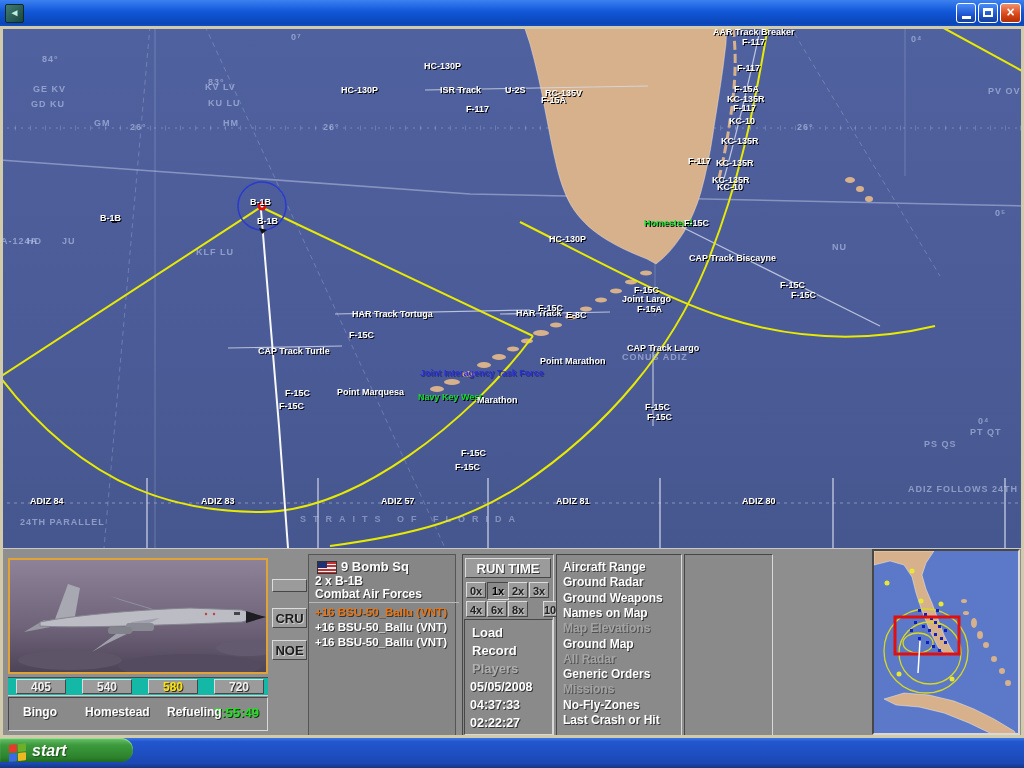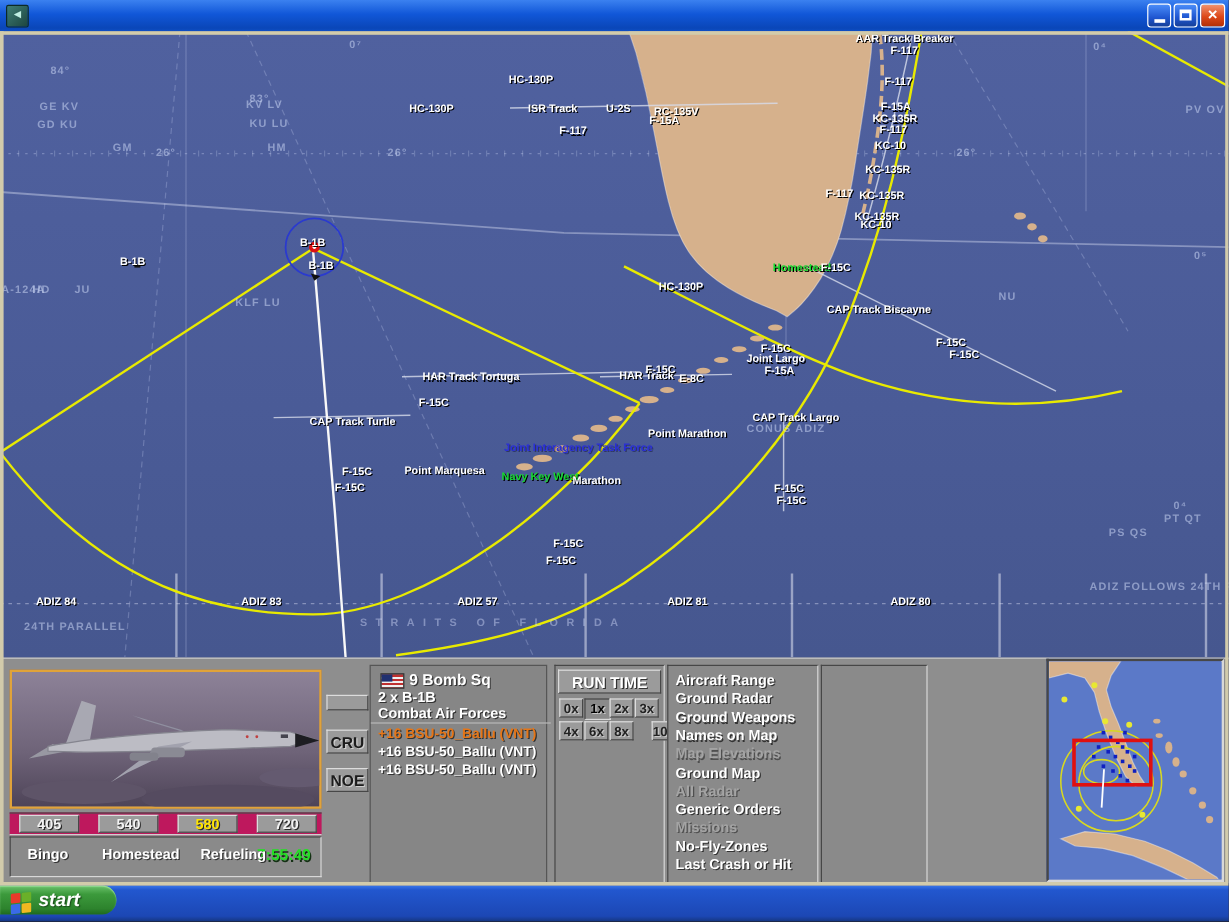--- a/index.html
+++ b/index.html
@@ -42,21 +42,21 @@
     border-top:1px solid #c8c8c8;}
   .raised{background:#9b9b9b;border-top:1px solid #dcdcdc;border-left:1px solid #dcdcdc;
     border-bottom:1px solid #474747;border-right:1px solid #474747;box-sizing:border-box;}
   .sunken{background:#8a8a8a;border-top:1px solid #474747;border-left:1px solid #474747;
     border-bottom:1px solid #d8d8d8;border-right:1px solid #d8d8d8;box-sizing:border-box;}
   .ptext{font-weight:bold;color:#fff;text-shadow:1px 1px 0 #333;white-space:nowrap;}
 
   #photo{position:absolute;left:8px;top:9px;width:260px;height:116px;
     border:2px solid #e0a33a;box-sizing:border-box;background:#6e6378;}
   #speedrow{position:absolute;left:8px;top:128px;width:260px;height:17px;
-    background:#be185d;border-top:1px solid #4a4a4a;border-bottom:1px solid #d0d0d0;}
+    background:#14b8a6;border-top:1px solid #4a4a4a;border-bottom:1px solid #d0d0d0;}
   .spdbtn{position:absolute;top:1px;height:15px;width:50px;text-align:center;
     font-size:12px;line-height:15px;cursor:default;}
   #fuelbar{position:absolute;left:8px;top:148px;width:260px;height:34px;}
   .fueltxt{position:absolute;top:7px;font-size:12px;}
   #fueltime{position:absolute;right:8px;top:7px;font-size:13px;font-weight:bold;
     color:#23e023;text-shadow:1px 1px 0 #143014;}
   .modebtn{position:absolute;left:272px;width:35px;height:20px;text-align:center;
     font-size:13px;font-weight:bold;color:#1c1c1c;line-height:19px;
     text-shadow:1px 1px 0 #cfcfcf;}
   #modeslot{position:absolute;left:272px;top:30px;width:35px;height:13px;}
@@ -96,21 +96,21 @@
   #emptybox{position:absolute;left:684px;top:5px;width:89px;height:182px;}
   #minimap{position:absolute;left:872px;top:0px;width:148px;height:186px;
     border:2px solid;border-color:#474747 #d8d8d8 #d8d8d8 #474747;
     box-sizing:border-box;background:#5b79c8;overflow:hidden;}
 
   
   #taskbar{position:absolute;left:0;top:738px;width:1024px;height:30px;
     background:linear-gradient(#3a77e8,#2257cf 12%,#1c47b4 85%,#15367f);}
   #startbtn{position:absolute;left:0;top:0;width:97px;height:24px;border-radius:0 14px 14px 0;
     background:linear-gradient(#6cc26c,#3c9a3c 30%,#2d832d 80%,#1f6a1f);
-    box-shadow:inset 0 1px 1px #9ae09a;}
+    box-shadow:inset 0 1px 1px #9ae09a;padding-left:36px;}
   #startlogo{position:absolute;left:9px;top:6px;width:18px;height:18px;transform:skewY(-6deg);}
   #startlogo span{position:absolute;width:8px;height:8px;border-radius:1px;}
   #startlabel{position:absolute;left:32px;top:4px;color:#fff;font-size:16px;
     font-weight:bold;font-style:italic;text-shadow:1px 1px 1px #1a4a1a;}
 </style>
 </head>
 <body>
 
 <div id="screen">
 
@@ -362,20 +362,28 @@
       <div id="rtspeeds">
           <div class="rtbtn raised" style="left: 3px; top: 27px;">0x</div>
           <div class="rtbtn active" style="left: 24px; top: 27px;">1x</div>
           <div class="rtbtn raised" style="left: 45px; top: 27px;">2x</div>
           <div class="rtbtn raised" style="left: 66px; top: 27px;">3x</div>
           <div class="rtbtn raised" style="left: 3px; top: 46px;">4x</div>
           <div class="rtbtn raised" style="left: 24px; top: 46px;">6x</div>
           <div class="rtbtn raised" style="left: 45px; top: 46px;">8x</div>
           <div class="rtbtn raised" style="left: 66px; top: 46px; margin-left: 14px;">10x</div>
         </div>
+      <div id="rtinfo" class="sunken">
+          <div class="rtitem ptext" style="top: 5px;">Load</div>
+          <div class="rtitem ptext" style="top: 23px;">Record</div>
+          <div class="rtitem ptext dis" style="top: 41px;">Players</div>
+          <div class="rtdate ptext" style="top: 60px;">05/05/2008</div>
+          <div class="rtdate ptext" style="top: 78px;">04:37:33</div>
+          <div class="rtdate ptext" style="top: 96px;">02:22:27</div>
+        </div>
     </div>
 
     <div id="ordersbox" class="sunken">
         <div class="orditem ptext" style="top: 5px;">Aircraft Range</div>
         <div class="orditem ptext" style="top: 20.3px;">Ground Radar</div>
         <div class="orditem ptext" style="top: 35.6px;">Ground Weapons</div>
         <div class="orditem ptext" style="top: 50.9px;">Names on Map</div>
         <div class="orditem ptext dis" style="top: 66.2px;">Map Elevations</div>
         <div class="orditem ptext" style="top: 81.5px;">Ground Map</div>
         <div class="orditem ptext dis" style="top: 96.8px;">All Radar</div>

